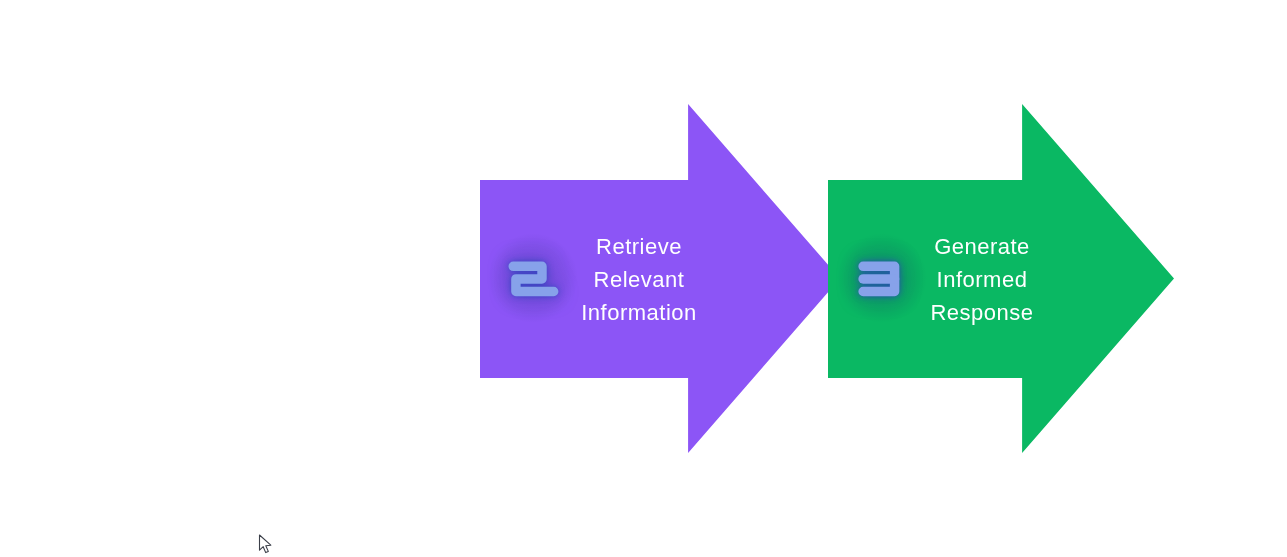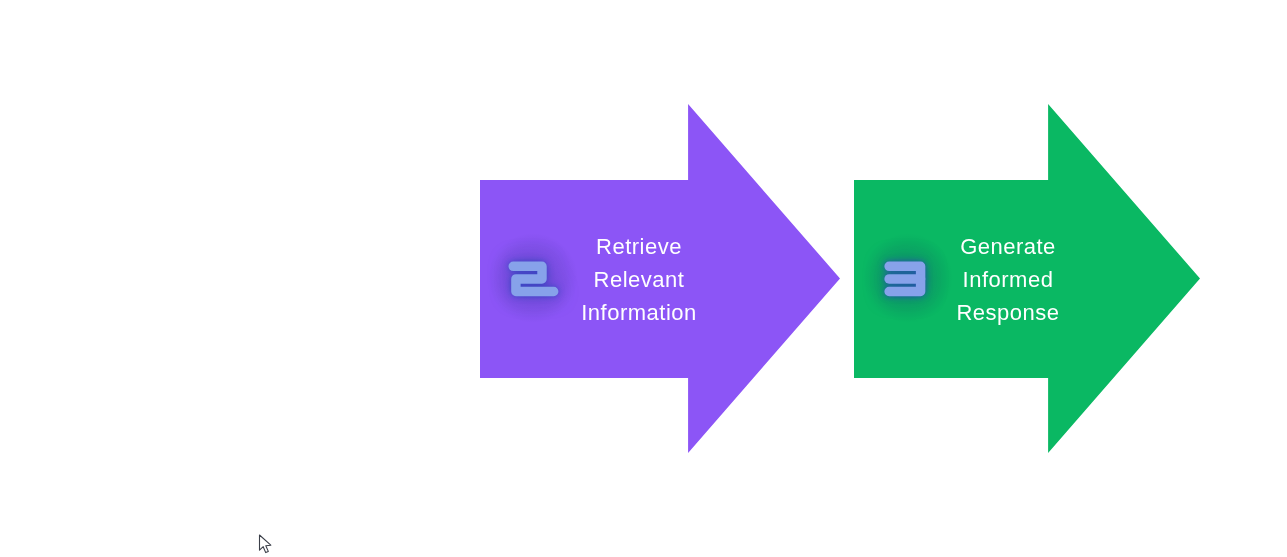--- a/index.html
+++ b/index.html
@@ -15,21 +15,21 @@
     height: 557px;
     background: #ffffff;
   }
   .step {
     position: absolute;
     top: 104px;
     height: 349px;
   }
   .step-1 { left: 65px;  width: 345px; --bw: 55.9%; }
   .step-2 { left: 480px; width: 360px; --bw: 57.8%; }
-  .step-3 { left: 854px; width: 346px; --bw: 56.1%; }
+  .step-3 { left: 828px; width: 346px; --bw: 56.1%; }
 
   .arrow-shape {
     position: absolute;
     inset: 0;
     clip-path: polygon(
       0% 21.8%,
       var(--bw) 21.8%,
       var(--bw) 0%,
       100% 50%,
       var(--bw) 100%,

